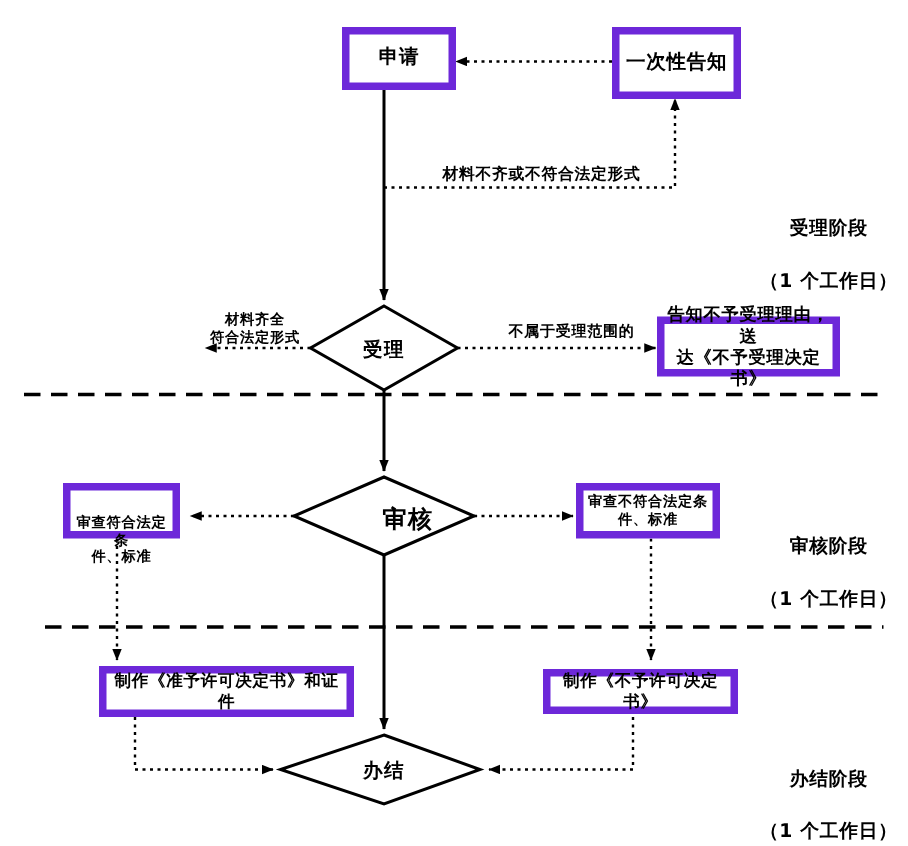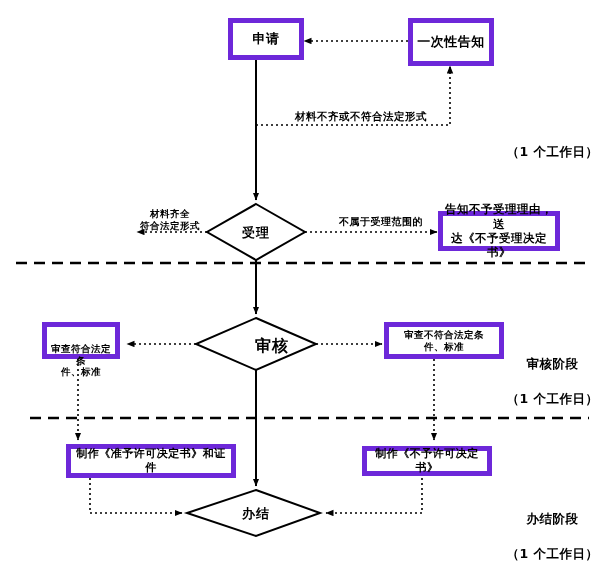--- a/index.html
+++ b/index.html
@@ -128,21 +128,21 @@
   <div class="node-box" style="left:438px; top:211px; width:122px; height:40px; font-size:11.5px;">
     <span style="white-space:pre-line;">告知不予受理理由，送
 达《不予受理决定书》</span>
   </div>
 
   <div class="node-box" style="left:42px; top:322px; width:78px; height:37px; font-size:9.5px;">
     <span style="white-space:pre-line;margin-top:40px;">审查符合法定条
 件、标准</span>
   </div>
 
-  <div class="node-box" style="left:384px; top:322px; width:120px; height:37px; font-size:9.5px;">
+  <div class="node-box" style="left:384px; top:322px; width:96px; height:37px; font-size:9.5px;">
     <span style="white-space:pre-line;">审查不符合法定条
 件、标准</span>
   </div>
 
   <div class="node-box" style="left:20px; top:444px; width:170px; height:34px; font-size:11px;margin-left:46px;">
     <span>制作《准予许可决定书》和证件</span>
   </div>
 
   <div class="node-box" style="left:362px; top:446px; width:130px; height:30px; font-size:11px;">
     <span>制作《不予许可决定书》</span>
@@ -167,20 +167,21 @@
   <div class="edge-label" style="left:325px; top:203px; width:112px; font-size:10px;">
     <span>不属于受理范围的</span>
   </div>
 
   <div class="edge-label" style="left:125px; top:196px; width:90px; font-size:9.5px;">
     <span>材料齐全
 符合法定形式</span>
   </div>
 
   <div class="stage-label" style="left:500px; top:125px; width:105px; font-size:12.5px;">
+    <div>受理阶段</div>
     <div>（1 个工作日）</div>
   </div>
 
   <div class="stage-label" style="left:500px; top:337px; width:105px; font-size:12.5px;">
     <div>审核阶段</div>
     <div>（1 个工作日）</div>
   </div>
 
   <div class="stage-label" style="left:500px; top:492px; width:105px; font-size:12.5px;">
     <div>办结阶段</div>

